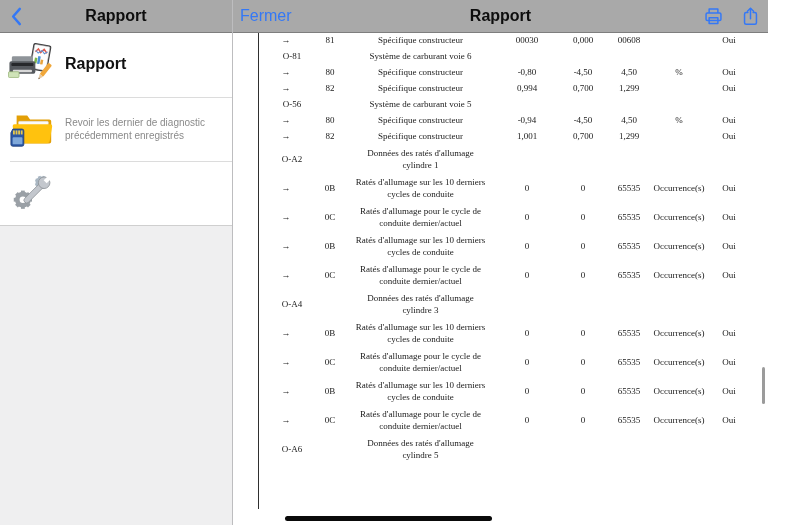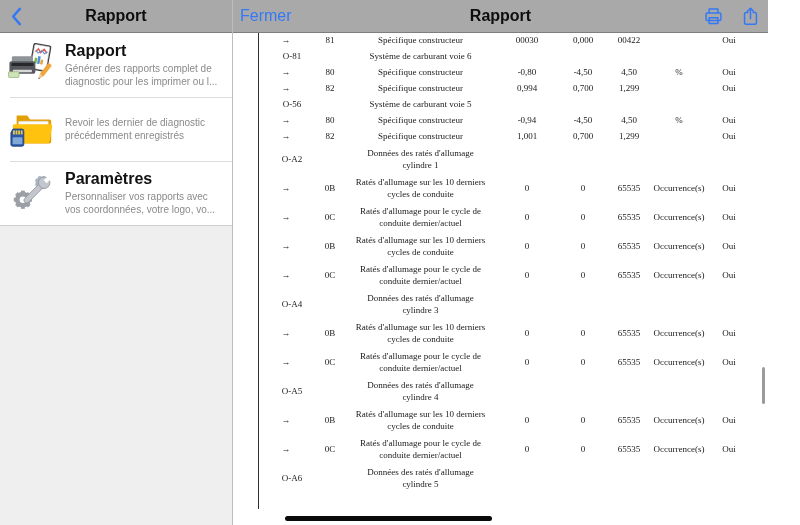--- a/index.html
+++ b/index.html
@@ -97,22 +97,20 @@
             </g>
             <rect x="4" y="16" width="22" height="8" rx="1.5" fill="#8f9499"></rect>
             <rect x="1.5" y="21" width="27" height="13" rx="2" fill="#55595e"></rect>
             <rect x="3.5" y="23" width="23" height="3" rx="1" fill="#26282b"></rect>
             <rect x="5" y="30" width="20" height="2.5" rx="1" fill="#d8d8d8"></rect>
             <rect x="0.5" y="32" width="11" height="6" rx="1" fill="#cfe3b8" stroke="#8fae6d" stroke-width="0.7"></rect>
           </svg>
         </span>
         <span class="item-text">
           <div class="item-title">Rapport</div>
-          <div class="item-desc">Générer des rapports complet de
-diagnostic pour les imprimer ou l...</div>
         </span>
       </div>
 
       <div class="sidebar-item">
         <span class="item-icon">
           <svg viewBox="0 0 50 50" width="48" height="48">
             <path d="M9 11 h11 l3 4 h20 a2 2 0 0 1 2 2 v21 a2 2 0 0 1 -2 2 H11 a2 2 0 0 1 -2 -2 z" fill="#e39f06"></path>
             <rect x="11" y="17" width="31" height="5" rx="1" fill="#fafafa" stroke="#d8d8d8" stroke-width="0.5"></rect>
             <path d="M7 20 h37 a2 2 0 0 1 2 2.3 l-2.6 15.3 a2.6 2.6 0 0 1 -2.6 2.2 H10 a2.6 2.6 0 0 1 -2.6 -2.2 L4.9 22.3 A2 2 0 0 1 7 20 z" fill="#ffc20e"></path>
             <path d="M5 25 h9.5 a2 2 0 0 1 2 2 v14 a2 2 0 0 1 -2 2 H5 a2 2 0 0 1 -2 -2 V29 l2 -4 z" fill="#2b57a5" stroke="#1d3c74" stroke-width="0.8"></path>
@@ -160,25 +158,20 @@
               </g>
               <circle cx="35" cy="14" r="2.6" fill="#ffffff"></circle>
             </g>
             <g transform="rotate(45 26 26)">
               <rect x="23.2" y="8" width="5.6" height="30" rx="2.6" fill="#c3c7cd" stroke="#8e9298" stroke-width="0.8"></rect>
               <circle cx="26" cy="9.5" r="6" fill="#c3c7cd" stroke="#8e9298" stroke-width="0.8"></circle>
               <rect x="23.8" y="2" width="4.4" height="6" fill="#ffffff"></rect>
             </g>
           </svg>
         </span>
-        <span class="item-text">
-          <div class="item-title">Paramètres</div>
-          <div class="item-desc">Personnaliser vos rapports avec
-vos coordonnées, votre logo, vo...</div>
-        </span>
       </div>
 
     </div>
   </aside>
 
   <main class="detail">
     <div class="navbar">
       <span class="close-btn">Fermer</span>
       <span class="nav-title">Rapport</span>
       <span class="nav-actions">
@@ -202,21 +195,21 @@
     <div class="doc">
       <div class="page">
         <table class="report">
           <tbody>
               <tr class="row-single">
                 <td class="c-arrow">→</td>
                 <td class="c-id">81</td>
                 <td class="c-desc">Spécifique constructeur</td>
                 <td class="c-val">00030</td>
                 <td class="c-min">0,000</td>
-                <td class="c-max">00422</td>
+                <td class="c-max">00608</td>
                 <td class="c-unit"></td>
                 <td class="c-ok">Oui</td>
                 <td class="c-fill"></td>
               </tr>
               <tr class="row-single">
                 <td class="c-group">O-81</td>
                 <td class="c-id"></td>
                 <td class="c-desc">Système de carburant voie 6</td>
                 <td class="c-val"></td>
                 <td class="c-min"></td>
@@ -370,32 +363,20 @@
                 <td class="c-desc">Ratés d'allumage pour le cycle de
 conduite dernier/actuel</td>
                 <td class="c-val">0</td>
                 <td class="c-min">0</td>
                 <td class="c-max">65535</td>
                 <td class="c-unit">Occurrence(s)</td>
                 <td class="c-ok">Oui</td>
                 <td class="c-fill"></td>
               </tr>
               <tr class="row-double">
-                <td class="c-group">O-A5</td>
-                <td class="c-id"></td>
-                <td class="c-desc">Données des ratés d'allumage
-cylindre 4</td>
-                <td class="c-val"></td>
-                <td class="c-min"></td>
-                <td class="c-max"></td>
-                <td class="c-unit"></td>
-                <td class="c-ok"></td>
-                <td class="c-fill"></td>
-              </tr>
-              <tr class="row-double">
                 <td class="c-arrow">→</td>
                 <td class="c-id">0B</td>
                 <td class="c-desc">Ratés d'allumage sur les 10 derniers
 cycles de conduite</td>
                 <td class="c-val">0</td>
                 <td class="c-min">0</td>
                 <td class="c-max">65535</td>
                 <td class="c-unit">Occurrence(s)</td>
                 <td class="c-ok">Oui</td>
                 <td class="c-fill"></td>

